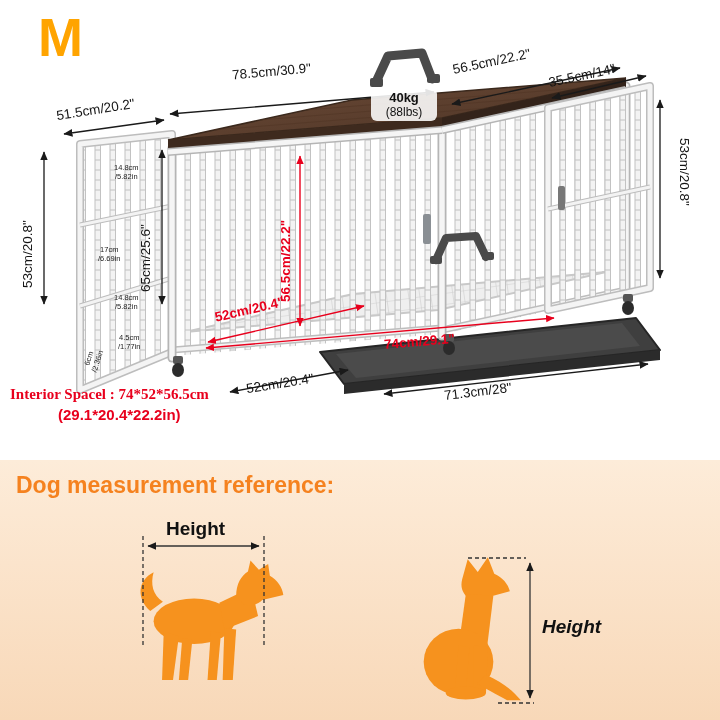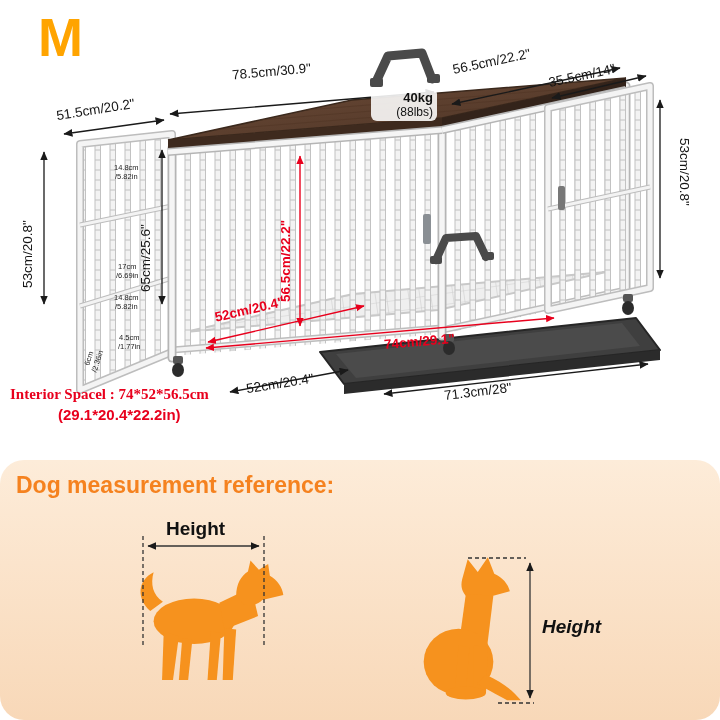--- a/index.html
+++ b/index.html
@@ -1,20 +1,20 @@
 <!DOCTYPE html>
 <html><head>
 <meta charset="utf-8">
 <style>
   html,body{margin:0;padding:0;background:#fff;}
   .page{position:relative;width:720px;height:720px;overflow:hidden;background:#fff;
         font-family:"Liberation Sans",sans-serif;}
   .top-section{position:absolute;left:0;top:0;width:720px;height:460px;background:#fff;}
   .bottom-section{position:absolute;left:0;top:460px;width:720px;height:260px;
-        background:linear-gradient(180deg,#fdecd9 0%,#f8d8b8 100%);border-radius:24px;}
+        background:linear-gradient(180deg,#fdecd9 0%,#f8d8b8 100%);}
   .size-m{position:absolute;left:38px;top:6px;font-size:54px;font-weight:800;color:#ffa400;}
   .crate-svg{position:absolute;left:0;top:0;}
   .lbl{position:absolute;font-size:13.5px;color:#141414;white-space:nowrap;}
   .lbl.red{color:#e8001d;font-weight:700;}
   .rot{transform-origin:0 0;}
   .d785{left:232px;top:64px;transform:rotate(-5deg);}
   .d565t{left:452px;top:54px;transform:rotate(-12deg);}
   .d515{left:56px;top:102px;transform:rotate(-9deg);}
   .d355{left:548px;top:68px;transform:rotate(-12deg);}
   .d53l{left:20px;top:288px;transform:rotate(-90deg);}
@@ -23,29 +23,29 @@
   .d53r{left:692px;top:138px;transform:rotate(90deg);}
   .d52r{left:214px;top:302px;transform:rotate(-13deg);}
   .d74r{left:384px;top:334px;transform:rotate(-5deg);}
   .d52b{left:246px;top:376px;transform:rotate(-9deg);}
   .d713{left:444px;top:384px;transform:rotate(-7deg);}
   .int1{left:10px;top:386px;font-size:15px;font-family:Liberation Serif, serif;}
   .int2{left:58px;top:406px;font-size:15px;}
   .tiny{position:absolute;font-size:7.5px;line-height:8.5px;color:#222;text-align:center;white-space:nowrap;}
   .tiny span{display:block;}
   .s1{left:114px;top:164px;}
-  .s2{left:116px;top:246px;margin-top:17px;}
+  .s2{left:98px;top:246px;}
   .s3{left:114px;top:294px;}
   .c1{left:82px;top:368px;transform:rotate(-72deg);transform-origin:0 0;}
   .c2{left:118px;top:334px;}
   .wcap{position:absolute;background:rgba(255,255,255,.88);border-radius:6px;text-align:center;
         padding:2px 4px;}
   .wcap .kg{font-weight:700;font-size:13px;color:#111;}
   .wcap .lbs{font-size:12px;color:#111;}
-  .w40{left:371px;top:88px;width:58px;text-align:right;}
+  .w40{left:371px;top:88px;width:58px;}
   .w60{left:428px;top:264px;width:60px;}
   .ref-title{position:absolute;left:16px;top:12px;font-size:23px;font-weight:700;color:#f5821f;}
   .len-lbl{position:absolute;left:166px;top:58px;font-size:19px;font-weight:700;color:#111;}
   .hgt-lbl{position:absolute;left:542px;top:156px;font-size:19px;font-weight:700;color:#111;font-style:italic;}
   .dog-stand{position:absolute;left:125px;top:92px;}
   .dog-sit{position:absolute;left:420px;top:92px;}
   .measure-svg{position:absolute;left:0;top:0;}
 </style>
 </head>
 <body>

